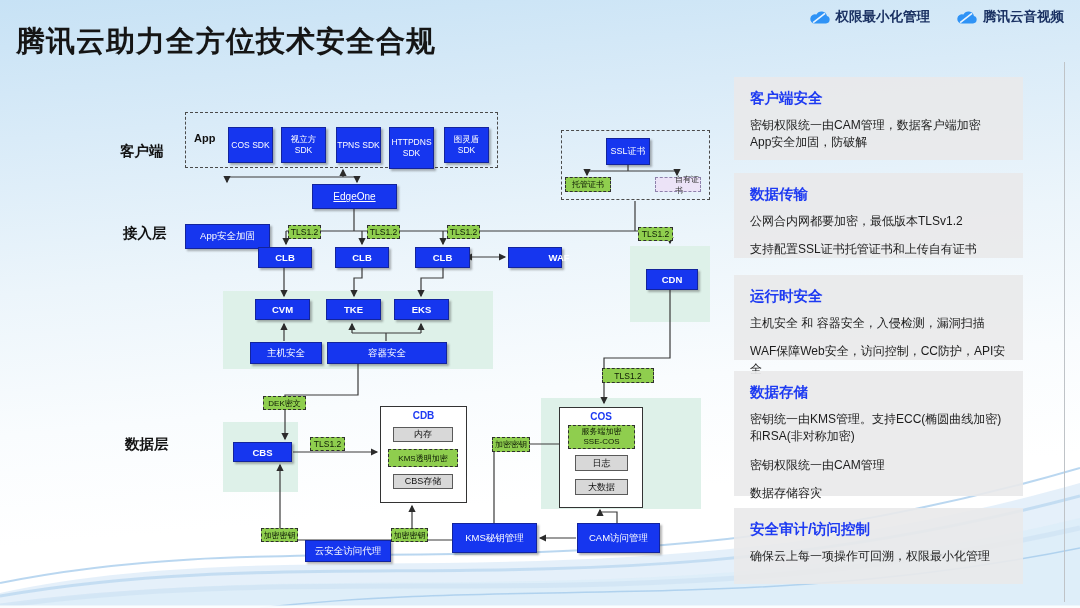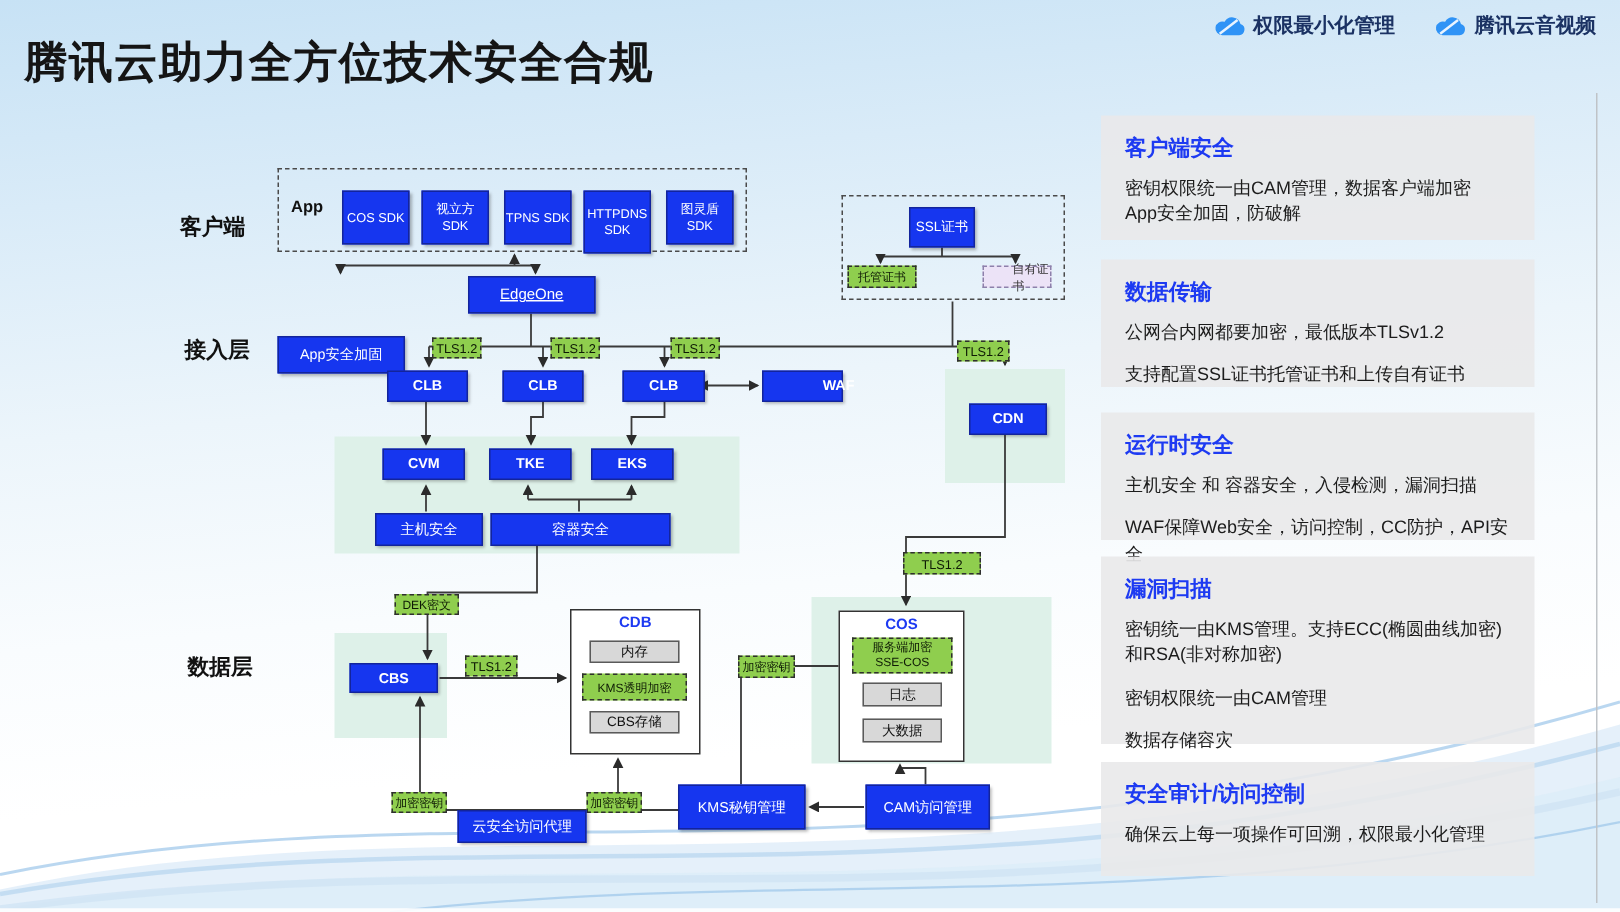--- a/index.html
+++ b/index.html
@@ -202,21 +202,21 @@
     <h3>数据传输</h3>
     <p>公网合内网都要加密，最低版本TLSv1.2</p>
     <p>支持配置SSL证书托管证书和上传自有证书</p>
   </div>
   <div class="abs card" style="top:275px;height:85px;">
     <h3>运行时安全</h3>
     <p>主机安全 和 容器安全，入侵检测，漏洞扫描</p>
     <p>WAF保障Web安全，访问控制，CC防护，API安全</p>
   </div>
   <div class="abs card" style="top:371px;height:125px;">
-    <h3>漏洞扫描</h3>
+    <h3>数据存储</h3>
     <p>密钥统一由KMS管理。支持ECC(椭圆曲线加密)和RSA(非对称加密)</p>
     <p>密钥权限统一由CAM管理</p>
     <p>数据存储容灾</p>
   </div>
   <div class="abs card" style="top:508px;height:76px;">
     <h3>安全审计/访问控制</h3>
     <p>确保云上每一项操作可回溯，权限最小化管理</p>
   </div>
   <div class="abs right-divider"></div>
 

